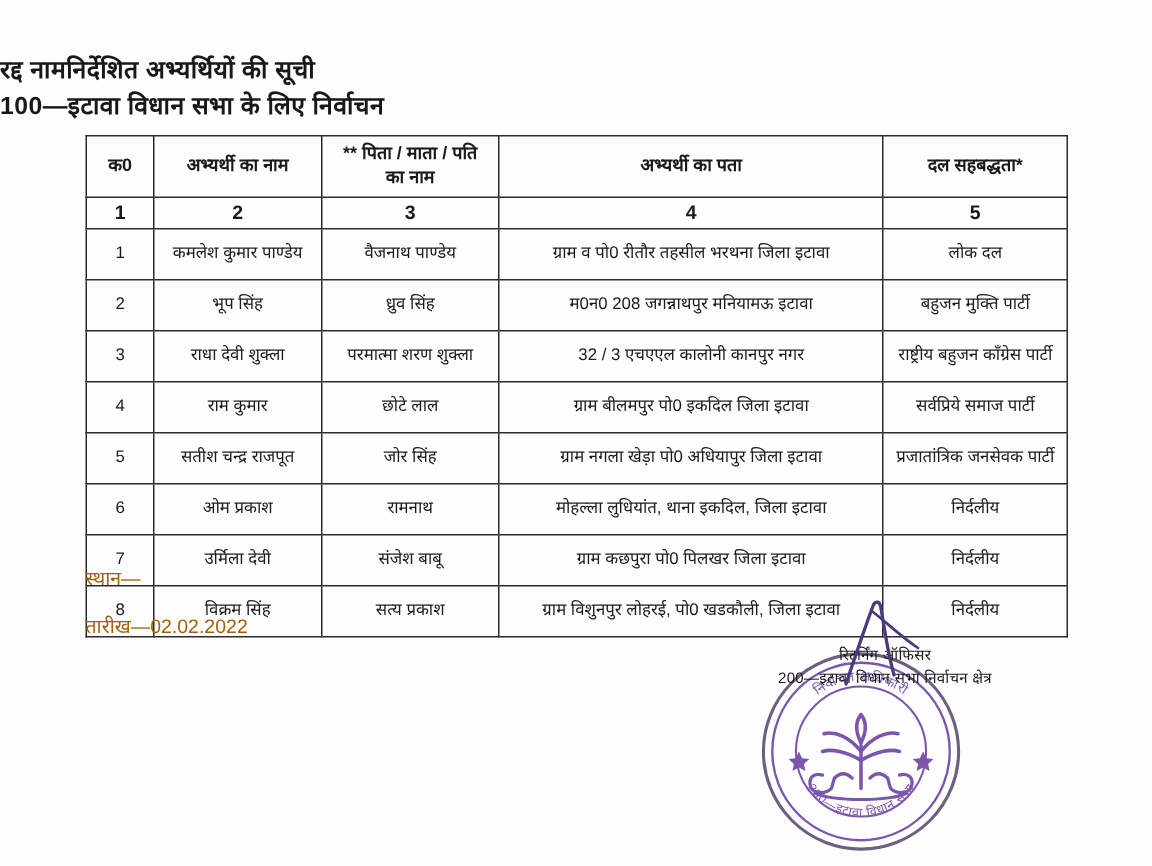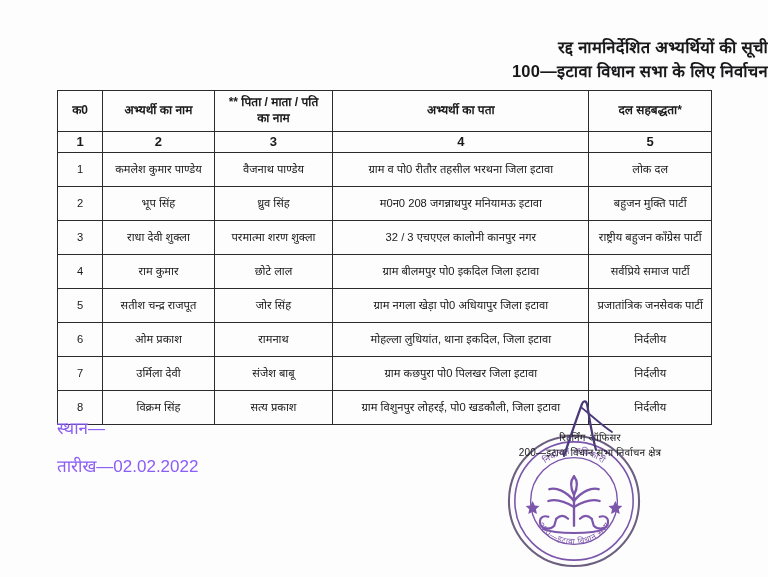--- a/index.html
+++ b/index.html
@@ -20,21 +20,21 @@
     inset: 0;
     background: #fdfdfd;
   }
 
   
   .title-block {
     position: absolute;
     left: 0;
     right: 0;
     top: 36px;
-    text-align: right;
+    text-align: left;
   }
   .title-line {
     font-size: 16.5px;
     font-weight: 700;
     letter-spacing: 0.3px;
     line-height: 1.45;
     color: #18181a;
   }
 
   
@@ -78,24 +78,24 @@
   .c-rel   { width: 118px; }
   .c-addr  { width: 255px; margin-top: 14px; }
   .c-party { width: 122px; }
 
   td.sl { font-weight: 700; font-size: 12.5px; }
 
   
   .footer {
     position: absolute;
     left: 57px;
-    top: 416px;
-    font-size: 17px;
+    top: 376px;
+    font-size: 13px;
     line-height: 1.55;
-    color: #8b5cf6;
+    color: #a16207;
   }
   .footer-row {
     display: flex;
     align-items: flex-start;
   }
   .f-label {
     min-width: 52px;
     font-weight: 400;
   }
   .f-val { font-weight: 400; }

